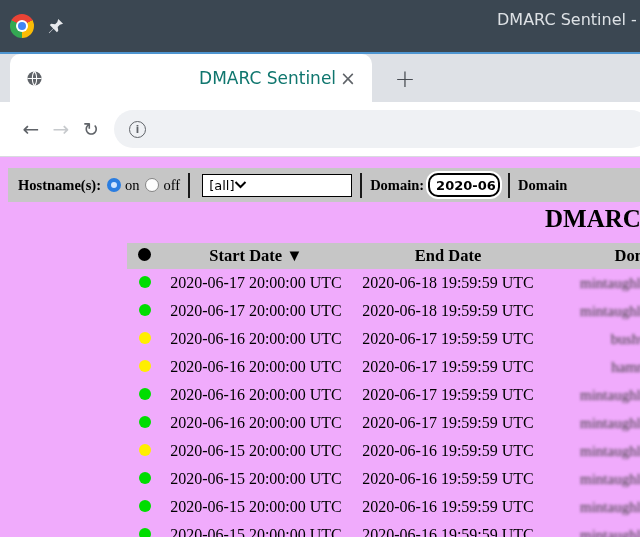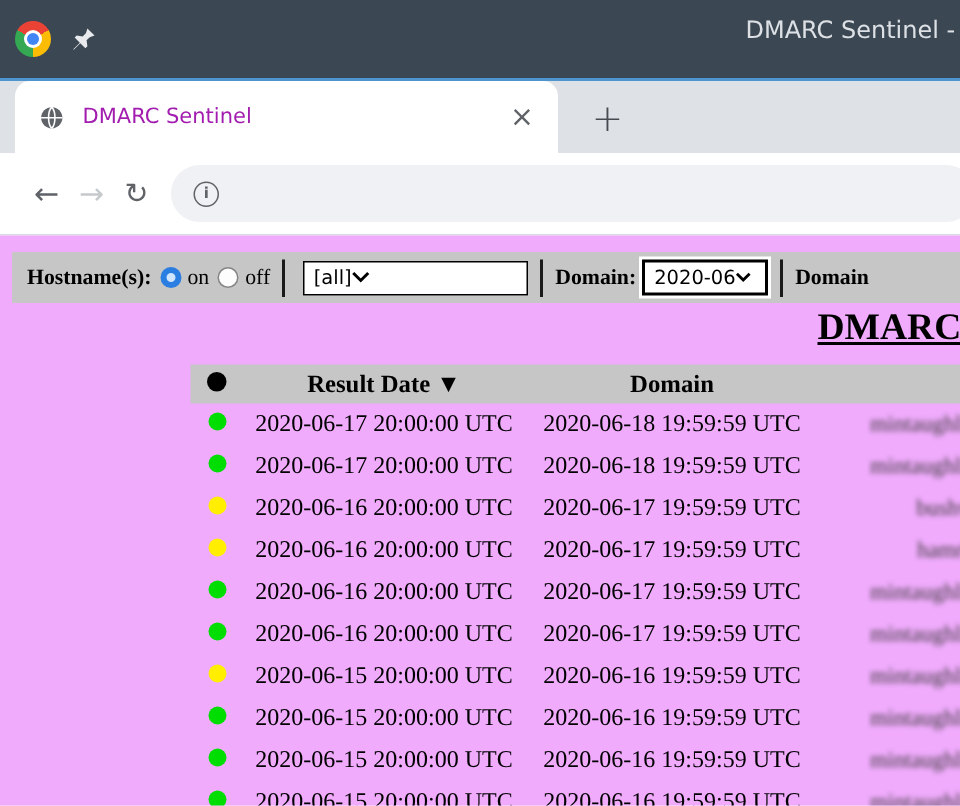--- a/index.html
+++ b/index.html
@@ -18,22 +18,22 @@
   .window-title { position:absolute; left:497px; top:10px; color:#dde1e5;
                   font-size:16px; white-space:nowrap; }
 
   .accent-line { height:2px; background:#4e95d0; }
 
   
   .tabstrip { height:48px; background:#dee1e6; position:relative; }
   .tab { position:absolute; left:10px; top:0; width:362px; height:48px; background:#fff;
          border-radius:10px 10px 0 0; display:flex; align-items:center;
          padding:0 12px 0 16px; }
-  .tab-title { flex:1; font-size:14px; color:#a21caf; margin-left:12px;
-               white-space:nowrap; overflow:hidden; }
+  .tab-title { flex:1; font-size:17px; color:#0f766e; margin-left:12px;
+               white-space:nowrap; overflow:hidden;text-align:right; }
   .tab-close { font-size:19px; color:#5f6368; line-height:1; padding:2px 4px; }
   .newtab { position:absolute; left:389px; top:8px; width:32px; height:32px;
             display:flex; align-items:center; justify-content:center;
             font-size:25px; font-weight:300; color:#484c52; }
 
   
   .toolbar { height:55px; background:#fff; border-bottom:1px solid #d8dbdf;
              display:flex; align-items:center; padding-left:16px; }
   .nav-btn { width:30px; text-align:center; font-size:20px; color:#5f6368; }
   .nav-btn.disabled { color:#c7cacd; }
@@ -53,26 +53,26 @@
                font-size:14.5px; color:#000; white-space:nowrap; }
   .flabel { font-weight:bold; }
   .radio { display:inline-block; width:14px; height:14px; border-radius:50%;
            background:#fdfdfd; border:1px solid #858585; vertical-align:-2px; }
   .radio.checked { border:4px solid #2a7de1; background:#cfe4ff; }
   .vdiv { width:2px; height:25px; background:#1a1a1a; margin:0 8px 0 8px; flex:none; }
   .select-box { display:inline-flex; align-items:center; justify-content:flex-start;
                 background:#fff; border:1.5px solid #000; width:150px; height:23px;
                 padding:0 6px; font-family:"DejaVu Sans", sans-serif; font-size:13px;
                 margin-left:4px; flex:none; }
-  .select-box.month { width:84px; height:24px; border:2.5px solid #000; border-radius:0;
-                      box-shadow:0 0 0 2px #fff; }
+  .select-box.month { width:72px; height:24px; border:2.5px solid #000; border-radius:10px;
+                      box-shadow:0 0 0 2px #fff;font-weight:bold; }
   .sp6 { display:inline-block; width:6px; }  .sp4 { display:inline-block; width:4px; }
 
   .page-title { position:absolute; left:545px; top:48px; font-weight:bold;
-                font-size:25px; white-space:nowrap;text-decoration:underline; }
+                font-size:25px; white-space:nowrap; }
 
   .dtable { position:absolute; left:127px; top:86px; width:612px; }
   .thead, .trow { display:grid; grid-template-columns:35px 188px 196px 193px;
                   align-items:center; text-align:center; }
   .thead { height:26px; background:#c6c6c6; font-weight:bold; font-size:16.5px; }
   .trow  { height:28px; font-size:16px; }
   .dot { width:12px; height:12px; border-radius:50%; margin:0 auto; }
   .hdot { width:13px; height:13px; background:#000; }
   .cell { white-space:nowrap; }
   .domain-cell { filter:blur(1.8px); color:#3a3a3a; font-size:15px; white-space:nowrap; }
@@ -149,21 +149,22 @@
       </span>
       <span class="vdiv"></span>
       <span class="flabel">Domain</span>
     </div>
 
     <div class="page-title">DMARC</div>
 
     <div class="dtable">
       <div class="thead">
         <div><span class="dot hdot" style="display:inline-block"></span></div>
-        <div class="cell">Result Date ▼</div>
+        <div class="cell">Start Date ▼</div>
+        <div class="cell">End Date</div>
         <div class="cell">Domain</div>
       </div>
       <div>
   <div class="trow">
     <div><span class="dot" style="display: inline-block; background: rgb(0, 221, 0);"></span></div>
     <div class="cell">2020-06-17 20:00:00 UTC</div>
     <div class="cell">2020-06-18 19:59:59 UTC</div>
     <div class="domain-cell">mintaughlibmshrvelt</div>
   </div>
 

